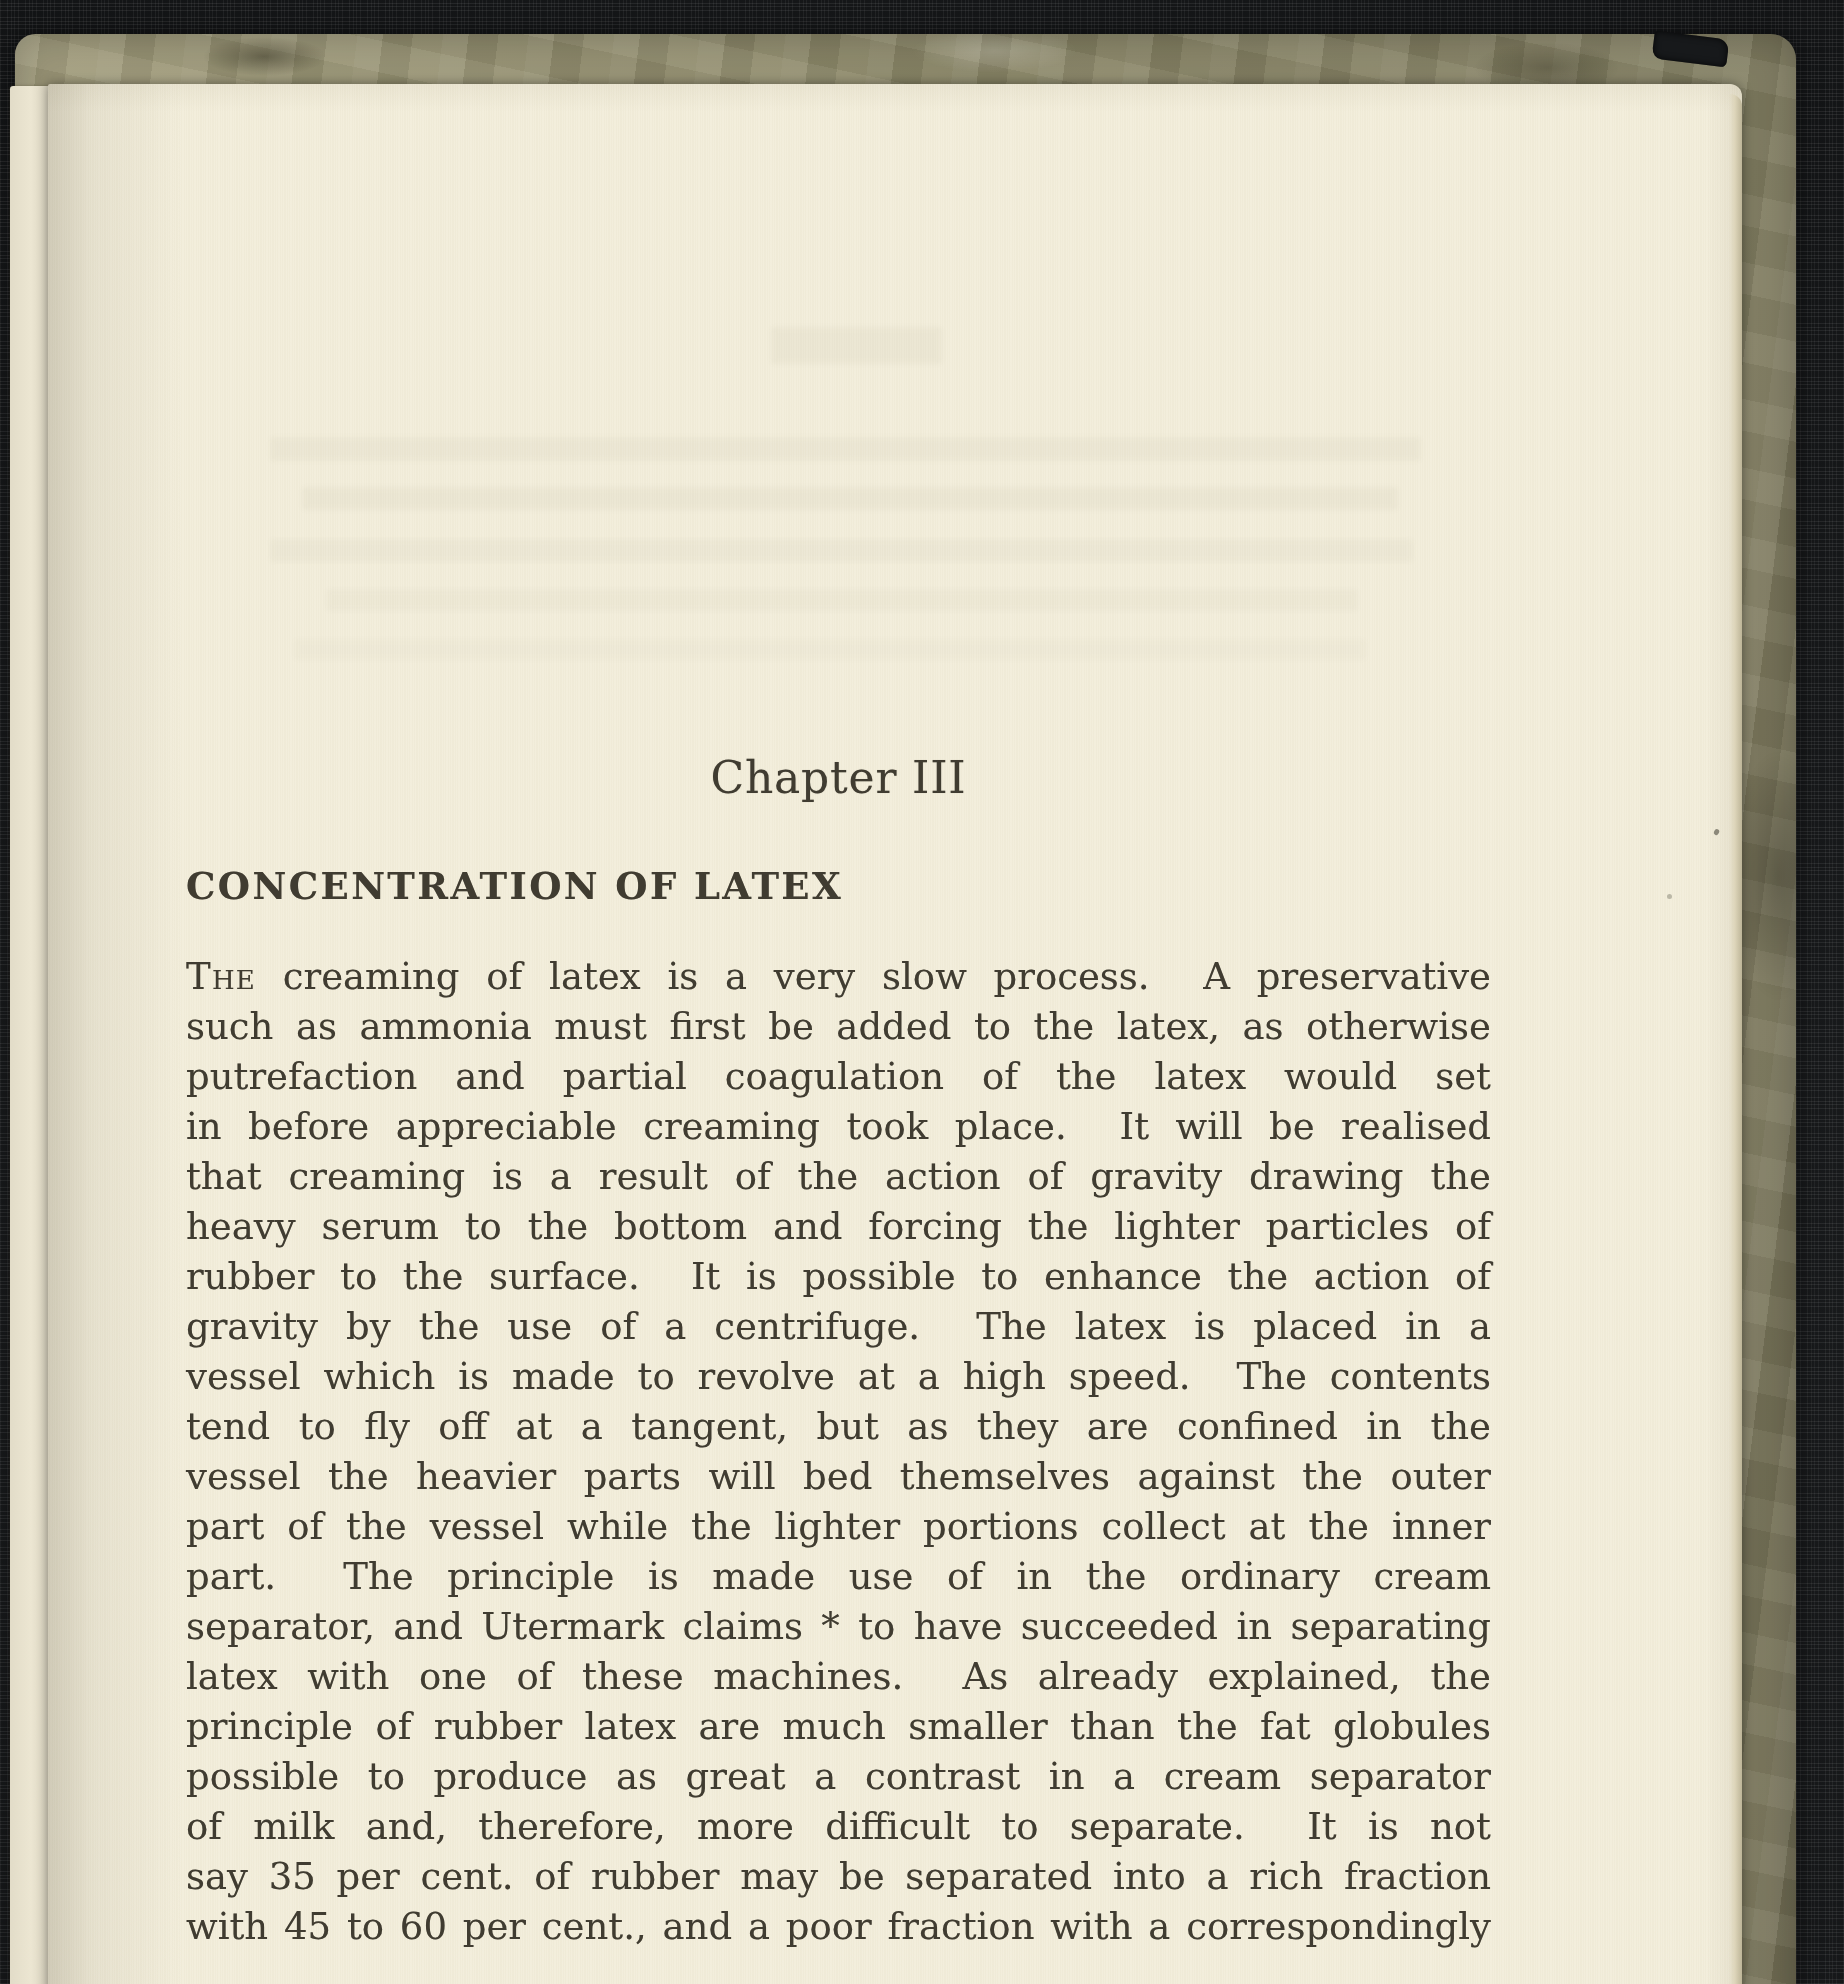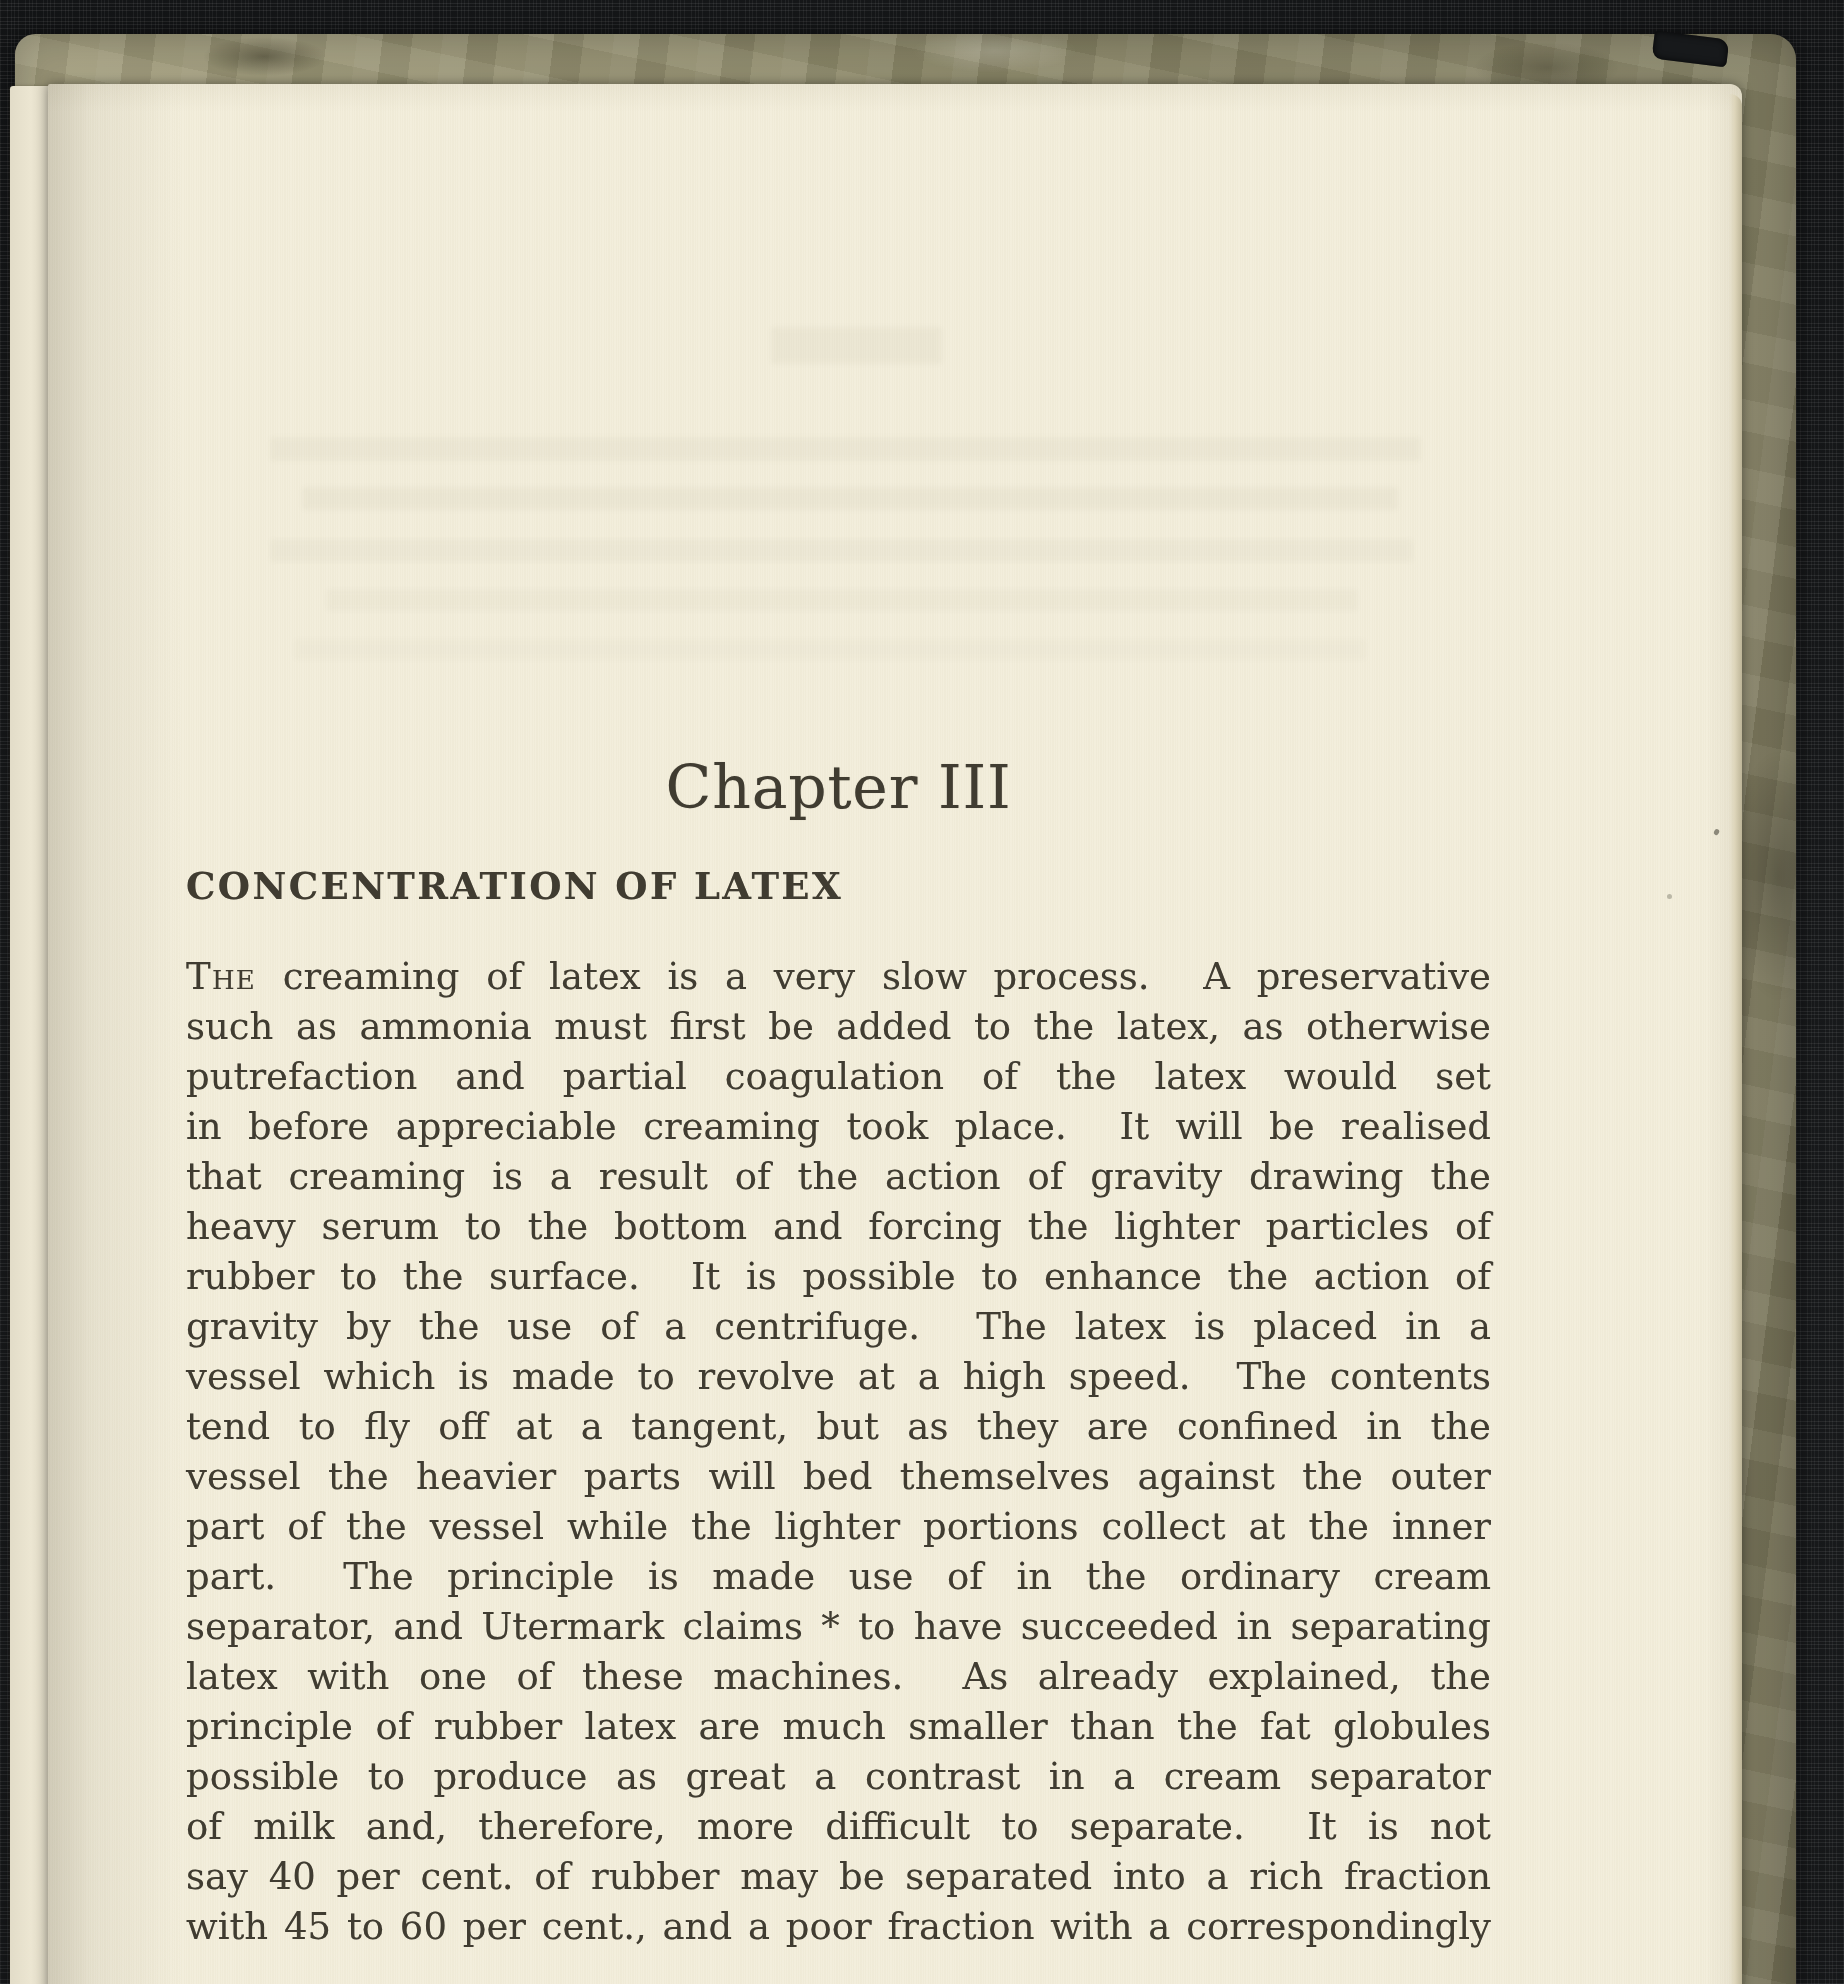--- a/index.html
+++ b/index.html
@@ -80,21 +80,21 @@
   .g3{left:222px;top:455px;width:1143px;height:23px;opacity:.045;}
   .g4{left:278px;top:505px;width:1032px;height:22px;opacity:.04;}
   .g5{left:246px;top:555px;width:1072px;height:21.4px;opacity:.028;}
 
   .speck{position:absolute;border-radius:50%;background:#3c3a30;}
   .speck-a{left:1666px;top:745px;width:4.8px;height:6.4px;opacity:.55;transform:rotate(25deg);}
   .speck-b{left:1619px;top:810px;width:5.2px;height:5.2px;opacity:.3;}
 
   
   .text-col{position:absolute;left:138px;width:1305px;}
-  .chapter-title{top:666px;text-align:center;font-size:60px;line-height:1.25;
+  .chapter-title{top:666px;text-align:center;font-size:44px;line-height:1.25;
     font-weight:400;letter-spacing:0.8px;text-shadow:0 0 0.8px rgba(64,60,49,0.35);}
   .section-heading{top:780px;font-size:37px;font-weight:700;
     letter-spacing:2.4px;text-shadow:0 0 0.4px rgba(64,60,49,0.4);}
 
   .body-text{top:868px;font-size:37px;}
   .body-text .line{height:50px;line-height:50px;white-space:pre-wrap;
     text-align:justify;text-align-last:justify;text-justify:inter-word;
     text-shadow:0 0 0.4px rgba(64,60,49,0.35);}
   .lead-smallcaps{font-variant:small-caps;letter-spacing:1.2px;}
 </style>
@@ -138,19 +138,19 @@
         <div class="line">vessel which is made to revolve at a high speed.  The contents</div>
         <div class="line">tend to fly off at a tangent, but as they are confined in the</div>
         <div class="line">vessel the heavier parts will bed themselves against the outer</div>
         <div class="line">part of the vessel while the lighter portions collect at the inner</div>
         <div class="line">part.  The principle is made use of in the ordinary cream</div>
         <div class="line">separator, and Utermark claims * to have succeeded in separating</div>
         <div class="line">latex with one of these machines.  As already explained, the</div>
         <div class="line">principle of rubber latex are much smaller than the fat globules</div>
         <div class="line">possible to produce as great a contrast in a cream separator</div>
         <div class="line">of milk and, therefore, more difficult to separate.  It is not</div>
-        <div class="line">say 40 per cent. of rubber may be separated into a rich fraction</div>
+        <div class="line">say 35 per cent. of rubber may be separated into a rich fraction</div>
         <div class="line">with 45 to 60 per cent., and a poor fraction with a correspondingly</div>
       </div>
 
   </div>
 </div>
 
 
 </body></html>

